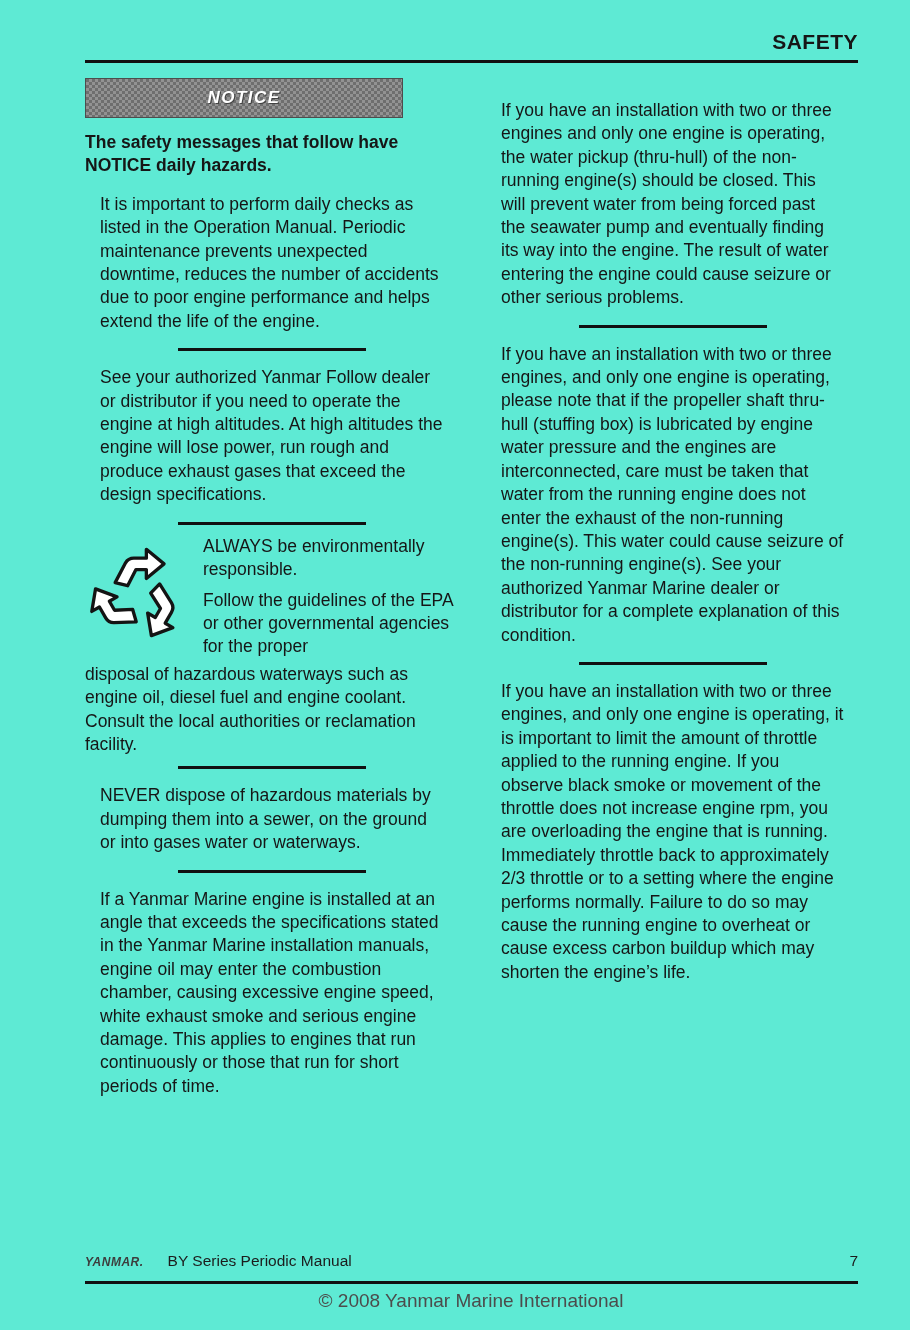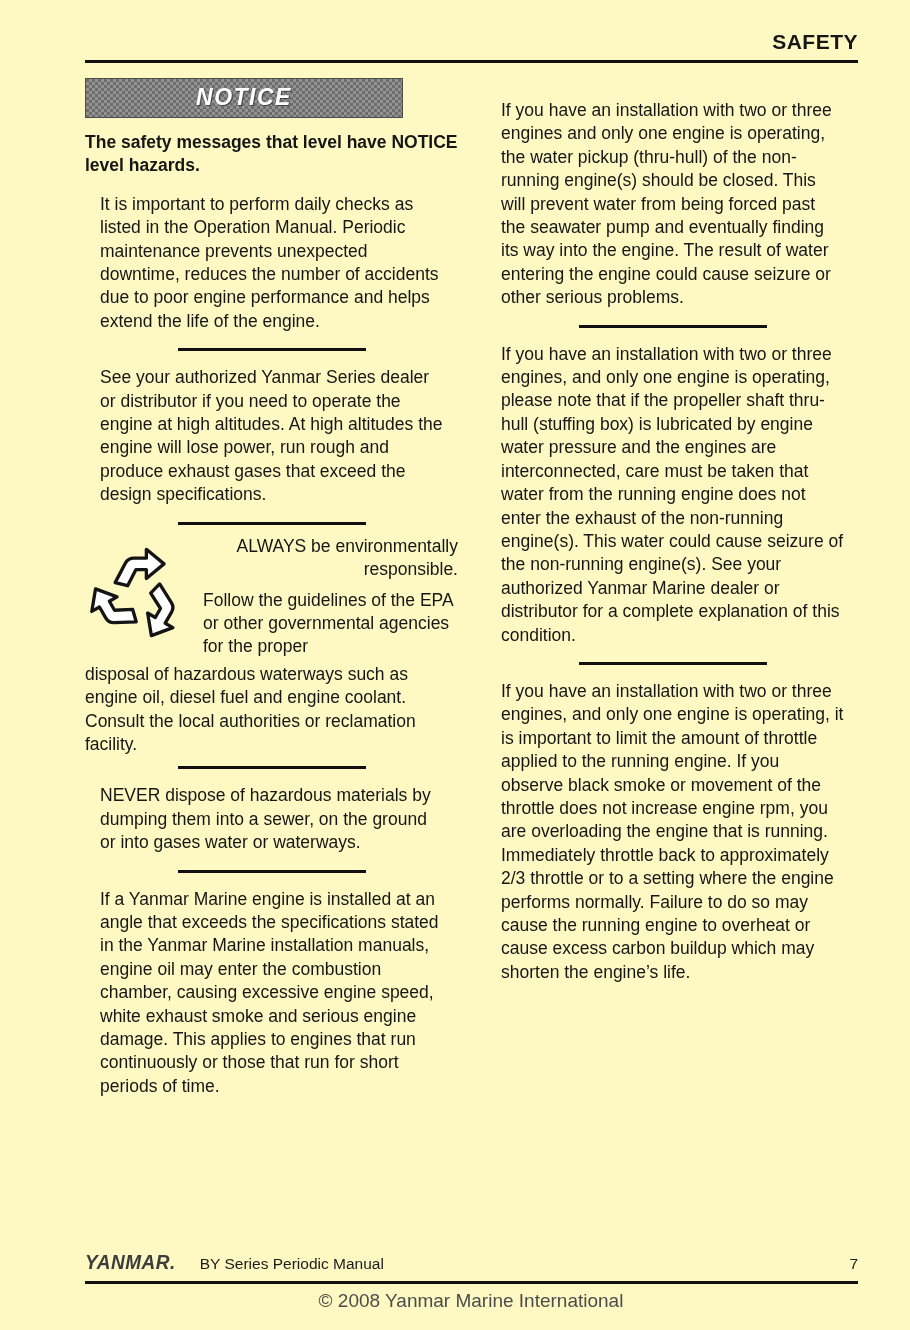--- a/index.html
+++ b/index.html
@@ -1,19 +1,19 @@
 <!DOCTYPE html>
 <html><head>
 <meta charset="utf-8">
 <style>
   html,body{margin:0;padding:0;background:#e8e8e8;}
   .page{
     position:relative;
     width:910px;height:1330px;
-    background:#fef9c3;
+    background:#5eead4;
     font-family:"Liberation Sans", sans-serif;
     color:#161616;
     overflow:hidden;
   }
   
   .header-title{
     position:absolute;top:30px;right:52px;
     font-size:21px;font-weight:bold;letter-spacing:0.5px;
   }
   .header-rule{
@@ -28,44 +28,44 @@
   .notice-banner{
     width:318px;height:40px;
     background:repeating-conic-gradient(#929292 0% 25%, #6e6e6e 0% 50%);
     background-size:6px 6px;
     border:1px solid #4d4d4d;
     display:flex;align-items:center;justify-content:center;
     margin:0 0 13px 0;
     box-sizing:border-box;
   }
   .notice-banner span{
-    color:#fff;font-style:italic;font-weight:bold;font-size:23px;
+    color:#fff;font-style:italic;font-weight:bold;font-size:17px;
     letter-spacing:1.5px;text-shadow:1px 1px 0 rgba(60,60,60,.9);
   }
   .intro-heading{font-weight:bold;margin:0 0 9px 0 !important;}
   .rule{
     width:188px;height:3px;background:#111;margin:10px auto 10px auto;
   }
   .ital{}
   
   .env-section{overflow:visible;}
   .recycle-float{
     float:left;width:118px;height:128px;
   }
   .recycle-float svg{width:104px;height:112px;display:block;margin:2px 0 0 0;}
-  .env-p1{margin:0 0 7px 0 !important;text-align:right;}
+  .env-p1{margin:0 0 7px 0 !important;}
   .env-p2{margin:0 !important;}
   .env-p3{clear:left;margin:0 !important;}
   
   .footer-row{
     position:absolute;left:85px;top:1252px;width:773px;
     display:flex;align-items:baseline;
   }
   .yanmar-logo{
-    font-weight:800;font-style:italic;font-size:19px;letter-spacing:0.5px;
+    font-weight:800;font-style:italic;font-size:12px;letter-spacing:0.5px;
     color:#3d3d3d;transform:scaleY(1.05);text-align:right;
   }
   .manual-title{font-size:15.5px;margin-left:24px;color:#1c1c1c;}
   .page-number{font-size:15.5px;margin-left:auto;color:#1c1c1c;}
   .footer-rule{
     position:absolute;left:85px;top:1281px;width:773px;height:2.5px;background:#111;
   }
   .footer-copy{
     position:absolute;left:16px;top:1290px;width:910px;text-align:center;
     font-size:19px;color:#4c4c4c;
@@ -78,27 +78,27 @@
 
   <div class="header-title">SAFETY</div>
   <div class="header-rule"></div>
 
   <div class="col col-left">
 
     <div class="notice-banner">
       <span>NOTICE</span>
     </div>
 
-    <p class="intro-heading">The safety messages that level have NOTICE level hazards.</p>
+    <p class="intro-heading">The safety messages that follow have NOTICE daily hazards.</p>
 
     <p><span>It is important to perform daily checks as listed in the </span><span class="ital">Operation Manual</span><span>. Periodic maintenance prevents unexpected downtime, reduces the number of accidents due to poor engine performance and helps extend the life of the engine.</span></p>
 
     <div class="rule"></div>
 
-    <p>See your authorized Yanmar Series dealer or distributor if you need to operate the engine at high altitudes. At high altitudes the engine will lose power, run rough and produce exhaust gases that exceed the design specifications.</p>
+    <p>See your authorized Yanmar Follow dealer or distributor if you need to operate the engine at high altitudes. At high altitudes the engine will lose power, run rough and produce exhaust gases that exceed the design specifications.</p>
 
     <div class="rule"></div>
 
     <div class="env-section">
       <div class="recycle-float">
         <svg viewBox="0 0 100 100" aria-hidden="true">
           <g fill="#ffffff" stroke="#141414" stroke-width="3.2" stroke-linejoin="round">
             <path d="M29 40 L39 21 Q41.5 16.5 47 16.5 L59 16.5 L59 8 L76 22 L59 36 L59 27.5 L49 27.5 L41 43 Z"></path>
             <path d="M29 40 L39 21 Q41.5 16.5 47 16.5 L59 16.5 L59 8 L76 22 L59 36 L59 27.5 L49 27.5 L41 43 Z" transform="rotate(120 50 53)"></path>
             <path d="M29 40 L39 21 Q41.5 16.5 47 16.5 L59 16.5 L59 8 L76 22 L59 36 L59 27.5 L49 27.5 L41 43 Z" transform="rotate(240 50 53)"></path>

